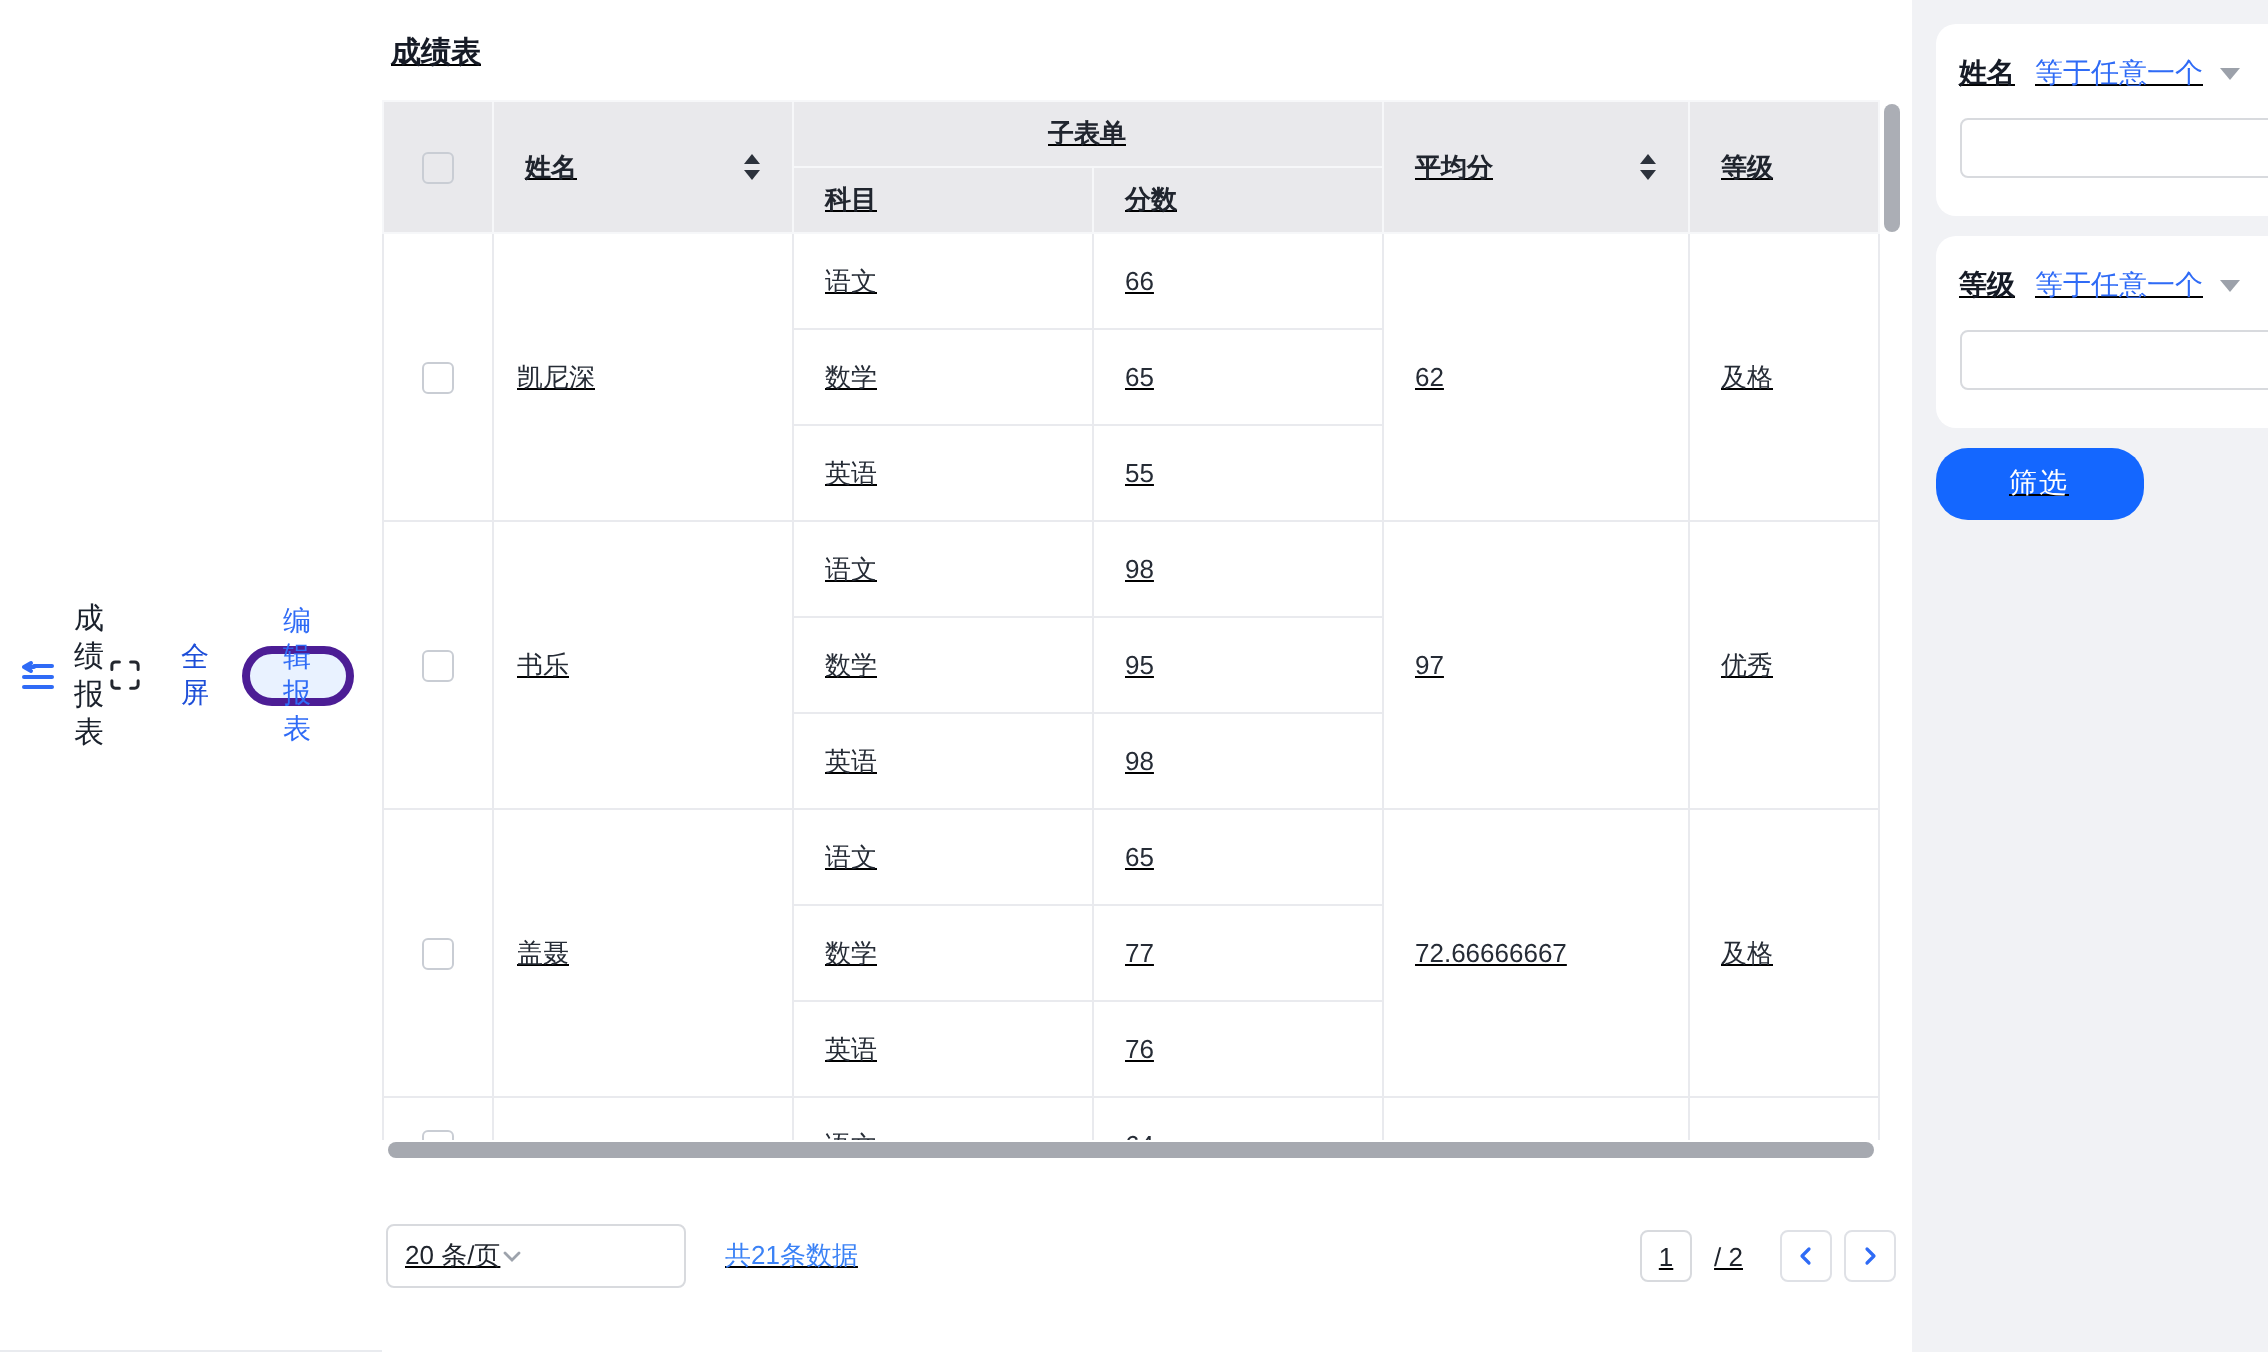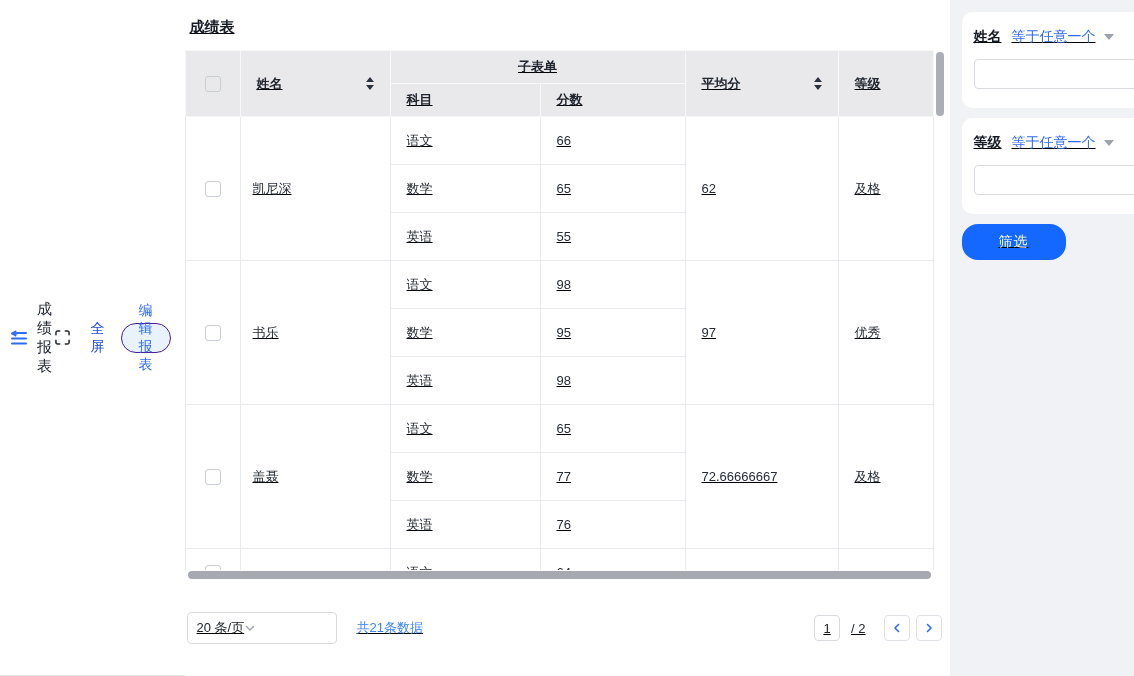--- a/index.html
+++ b/index.html
@@ -10,21 +10,21 @@
 
   
   .topbar { flex:0 0 45px; background:#fff; border-bottom:1px solid #e9ebef;
     display:flex; align-items:center; justify-content:space-between; padding:0 14px 0 10px; }
   .topbar-left { display:flex; align-items:center; gap:9px; }
   .collapse-btn { width:20px; height:20px; display:flex; align-items:center; justify-content:center; cursor:pointer; }
   .page-title { font-size:15px; font-weight:500; color:#1a212c; letter-spacing:.5px; }
   .topbar-right { display:flex; align-items:center; gap:16px; }
   .fullscreen { display:flex; align-items:center; gap:21px; font-size:14px; color:#1d4ed8; cursor:pointer; }
   .edit-btn { height:30px; padding:4px 17px; border-radius:16px; background:#e9f2ff;
-    border:1px solid #4c1d95; color:#2f6bf6; font-size:14px; cursor:pointer;
+    border:4px solid #4c1d95; color:#2f6bf6; font-size:14px; cursor:pointer;
     display:flex; align-items:center; }
 
   
   .content { flex:1; display:flex; min-height:0;text-decoration:underline; }
   .table-panel { flex:0 0 765px; width:765px; background:#fff; display:flex; flex-direction:column; }
   .table-title { padding:16px 0 13px 5px; font-size:15px; font-weight:700; color:#161b26; line-height:21px; }
 
   .table-viewport { position:relative; flex:0 0 520px; height:520px; width:765px; overflow:hidden; }
   table { border-collapse:collapse; table-layout:fixed; width:748px; }
   thead th { background:#e9e9ec; border:1px solid #f6f7f9; font-size:13px; font-weight:600;

